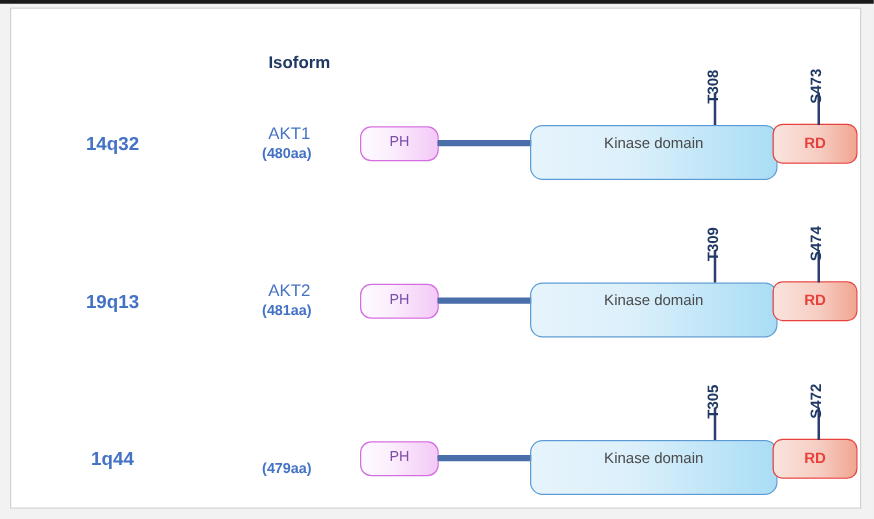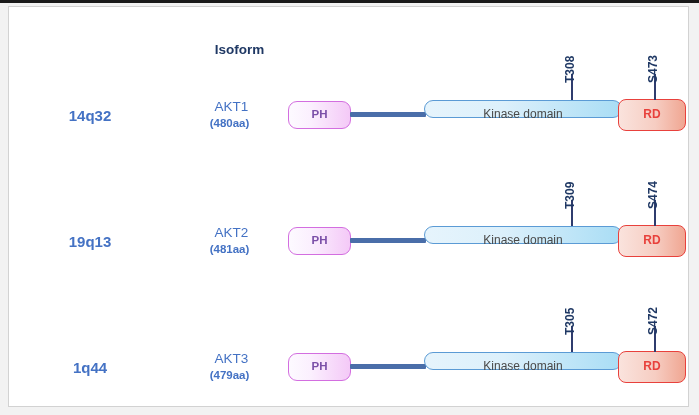--- a/index.html
+++ b/index.html
@@ -75,31 +75,30 @@
     position:absolute;left:279px;top:12px;
     width:63px;height:28px;
     border:1.6px solid #d36ee0;
     border-radius:9px;
     background:linear-gradient(to right,#fdfaff 0%,#fbf0fe 35%,#f4c9f7 100%);
     box-sizing:border-box;
     color:#7b4fa8;
     font-size:11.5px;
     text-align:center;
     line-height:25px;
-    font-weight:bold;
   }
   .linker{
     position:absolute;left:341px;top:23px;
     width:76px;height:5px;
     background:#4a6ea9;
     border-radius:1px;
   }
   .kin-box{
     position:absolute;left:415px;top:11px;
-    width:198px;height:18px;
+    width:198px;height:44px;
     border:1.4px solid #5b9bd5;
     border-radius:10px;
     background:linear-gradient(to right,#e6f4fc 0%,#dcf0fb 40%,#a9ddf5 100%);
     box-sizing:border-box;
     color:#4a4a4a;
     font-size:12px;
     text-align:center;
     line-height:27px;
   }
   .rd-box{
@@ -179,21 +178,20 @@
 
         <div class="tick tick-t"></div>
         <div class="site-label site-t">T309</div>
         <div class="tick tick-s"></div>
         <div class="site-label site-s">S474</div>
       </div>
     </div>
 
     <div class="row row-3">
       <div class="chrom-label">1q44</div>
-      <div class="iso-name">AKT3</div>
       <div class="iso-len">(479aa)</div>
 
       <div class="bar">
         <div class="ph-box">PH</div>
         <div class="linker"></div>
         <div class="kin-box">Kinase domain</div>
         <div class="rd-box">RD</div>
 
         <div class="tick tick-t"></div>
         <div class="site-label site-t">T305</div>

